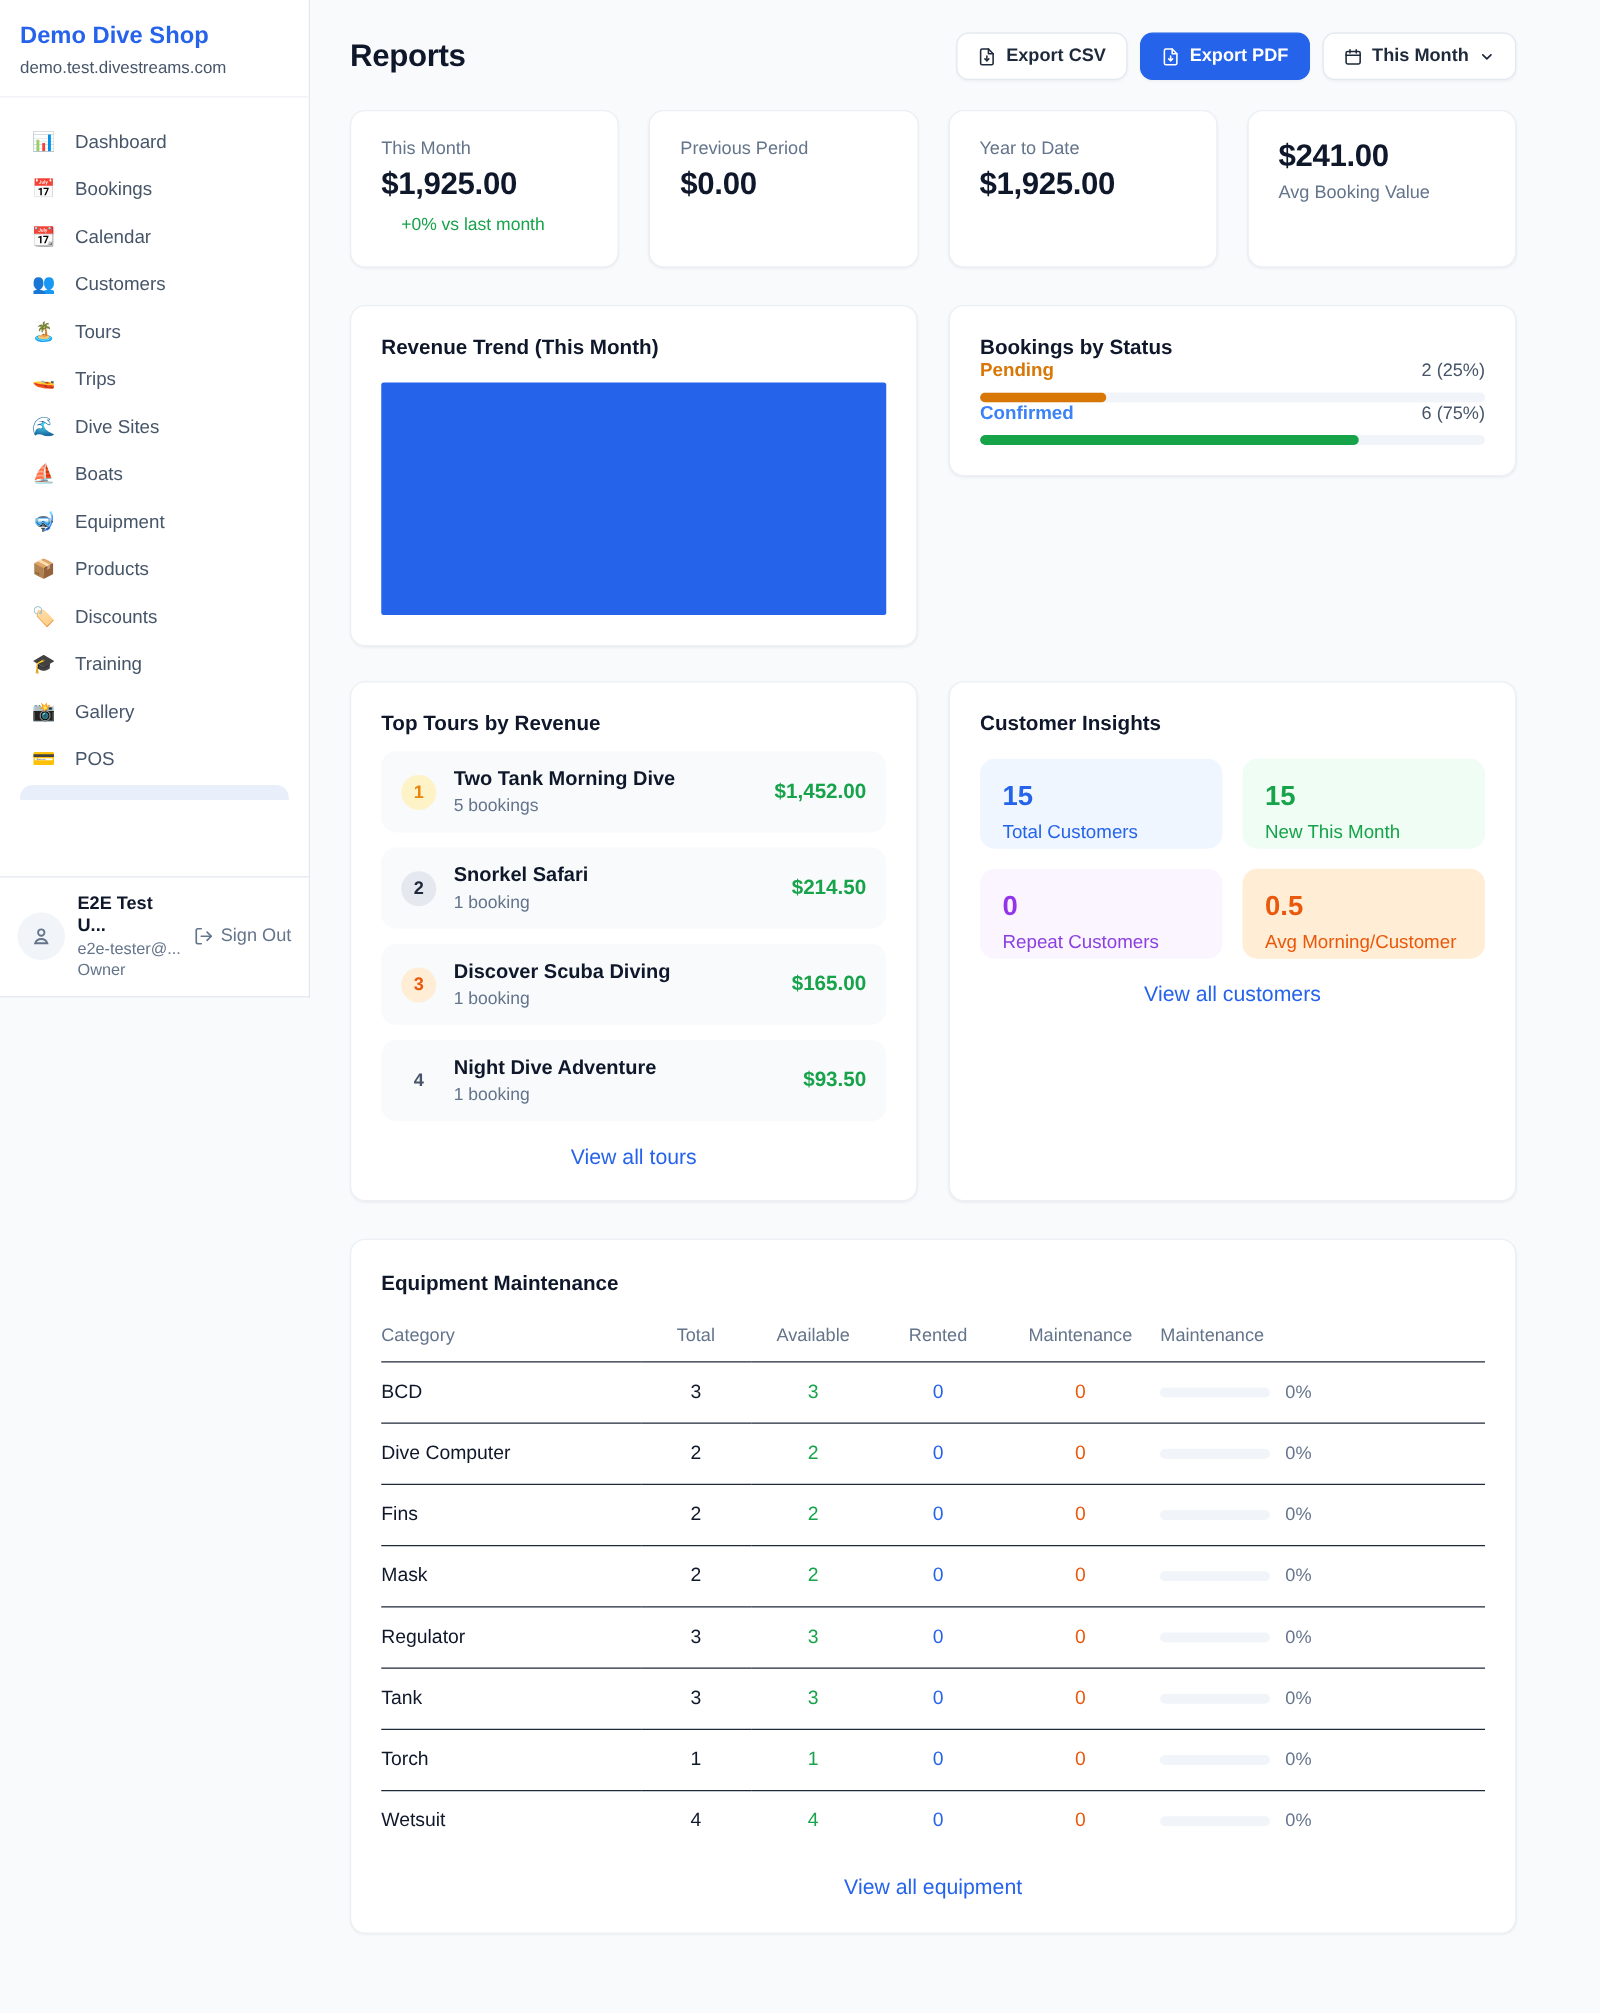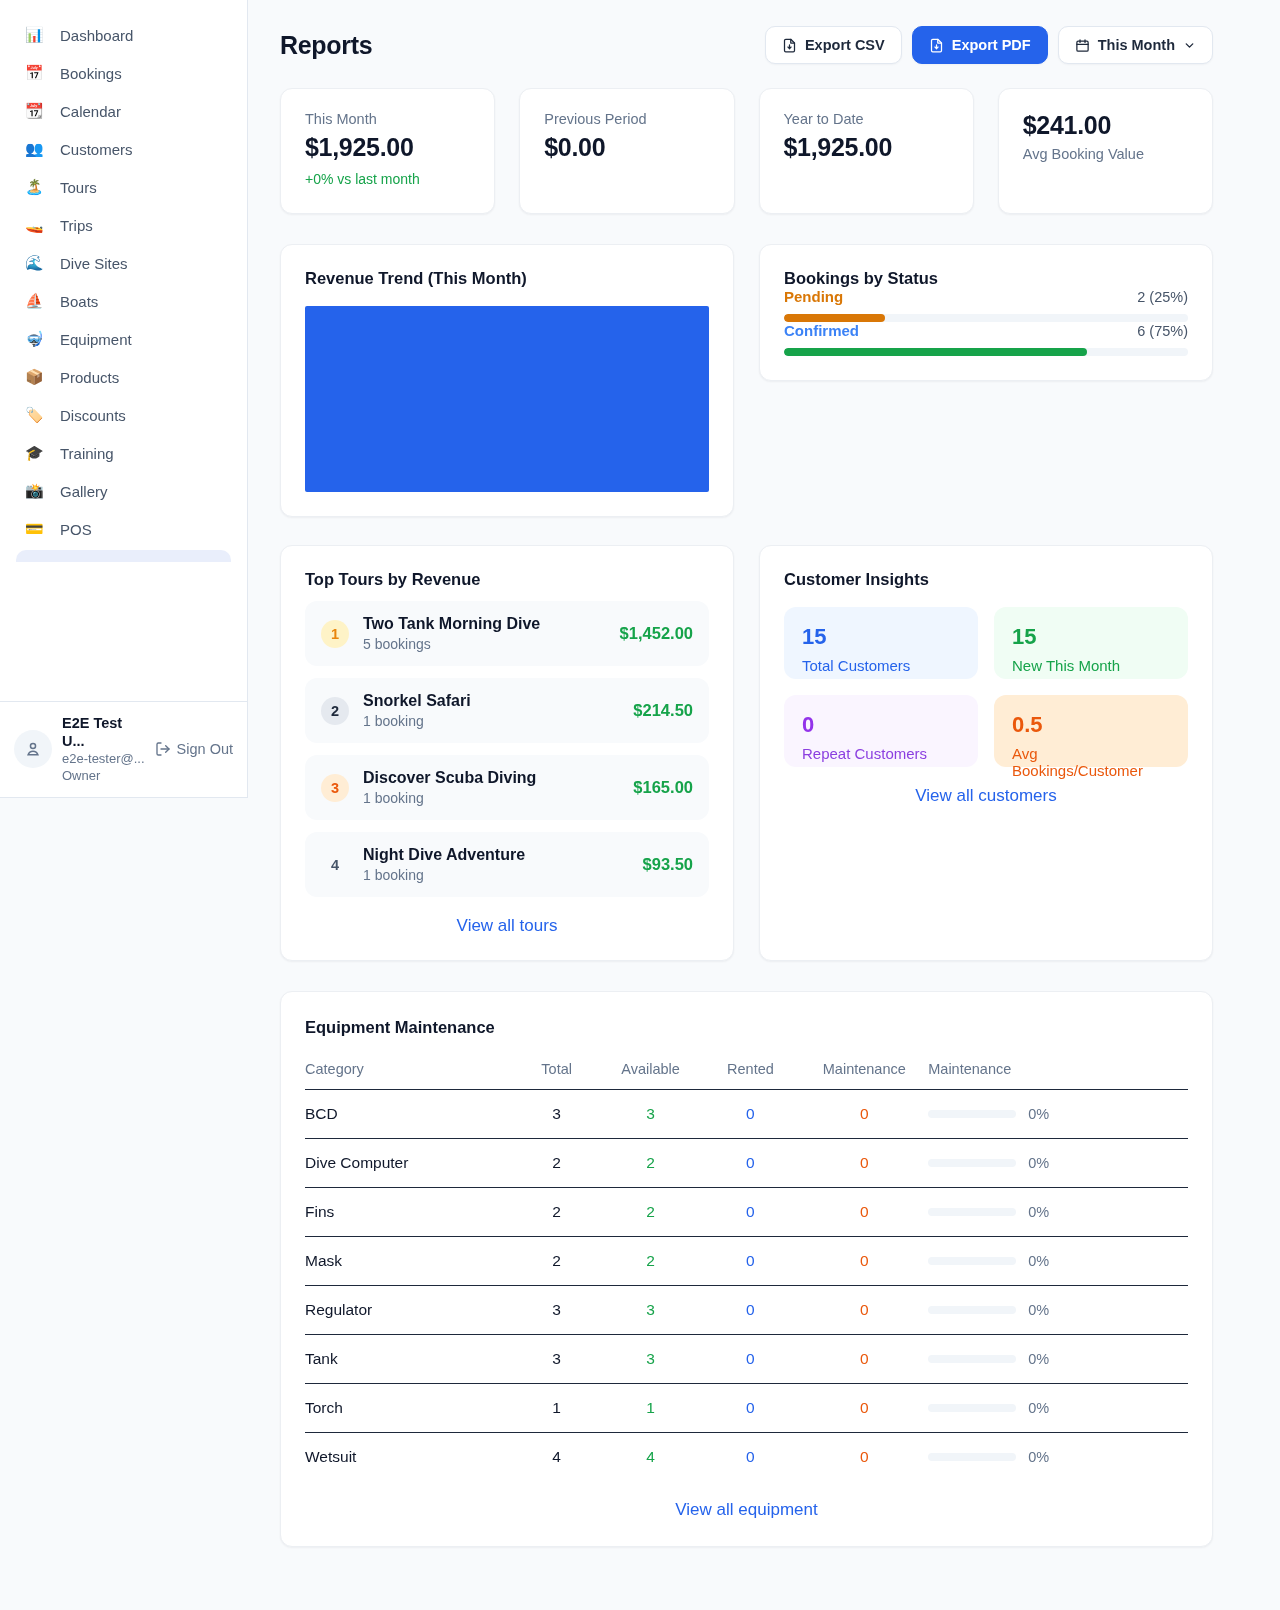--- a/index.html
+++ b/index.html
@@ -55,21 +55,21 @@
   .btn-primary { background:#2563eb; border-color:#2563eb; color:#fff; }
   .card {
     background:#fff; border:1px solid #eceff3; border-radius:12px;
     box-shadow:0 1px 2px rgba(15,23,42,.05);
   }
   
   .stats { display:grid; grid-template-columns:repeat(4,1fr); gap:24px; margin-top:24px; }
   .stat-card { padding:22px 24px; height:126px; }
   .stat-label { font-size:14.5px; color:#64748b; }
   .stat-value { font-size:25px; font-weight:800; margin-top:6px; letter-spacing:-0.3px; }
-  .stat-delta { font-size:14px; color:#16a34a; margin-top:9px; }
+  .stat-delta { font-size:14px; color:#16a34a; margin-top:9px;margin-left:16px; }
   .stat-card.flip .stat-value { margin-top:0; }
   .stat-card.flip .stat-label { margin-top:6px; }
   
   .row2 { display:grid; grid-template-columns:1fr 1fr; gap:25px; margin-top:30px; align-items:start; }
   .card-title { font-size:16.5px; font-weight:700; }
   .revenue-card { padding:24px; }
   .chart-rect { height:186px; margin-top:18px; border-radius:2px; }
   .status-card { padding:24px; }
   .status-row { }
   .status-line { display:flex; justify-content:space-between; align-items:baseline; }
@@ -125,20 +125,24 @@
   td.avl { color:#16a34a; } td.rnt { color:#2563eb; } td.mnt { color:#ea580c; }
   .util-cell { display:flex; align-items:center; gap:12px; }
   .util-bar { width:88px; height:8px; border-radius:4px; background:#f1f5f9; }
   .util-pct { font-size:14.5px; color:#64748b; }
   svg { flex:none; }
 </style>
 </head>
 <body>
 
 <aside class="sidebar">
+  <div class="side-head">
+    <div class="shop-name">Demo Dive Shop</div>
+    <div class="shop-domain">demo.test.divestreams.com</div>
+  </div>
   <nav class="nav">
     <div class="nav-item">
         <span class="nav-icon">📊</span>
         <span>Dashboard</span>
       </div>
     <div class="nav-item">
         <span class="nav-icon">📅</span>
         <span>Bookings</span>
       </div>
     <div class="nav-item">
@@ -348,21 +352,21 @@
         <div class="tile tile-green">
           <div class="tile-value">15</div>
           <div class="tile-label">New This Month</div>
         </div>
         <div class="tile tile-purple">
           <div class="tile-value">0</div>
           <div class="tile-label">Repeat Customers</div>
         </div>
         <div class="tile tile-orange">
           <div class="tile-value">0.5</div>
-          <div class="tile-label">Avg Bookings/Customer</div>
+          <div class="tile-label">Avg Morning/Customer</div>
         </div>
       </div>
       <a class="view-link">View all customers</a>
     </div>
   </section>
 
   <section class="card equip-card">
     <div class="card-title">Equipment Maintenance</div>
     <table>
       <colgroup>

